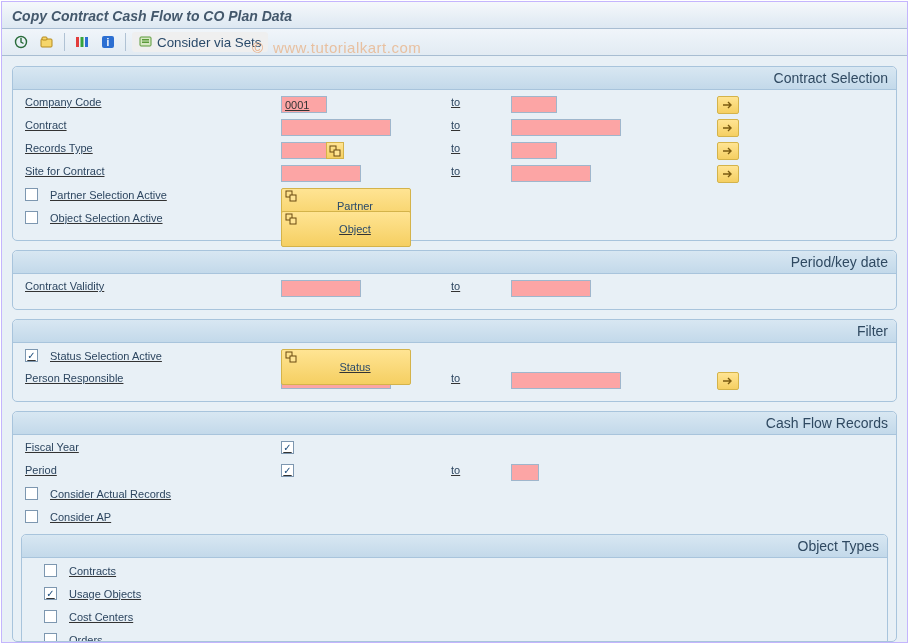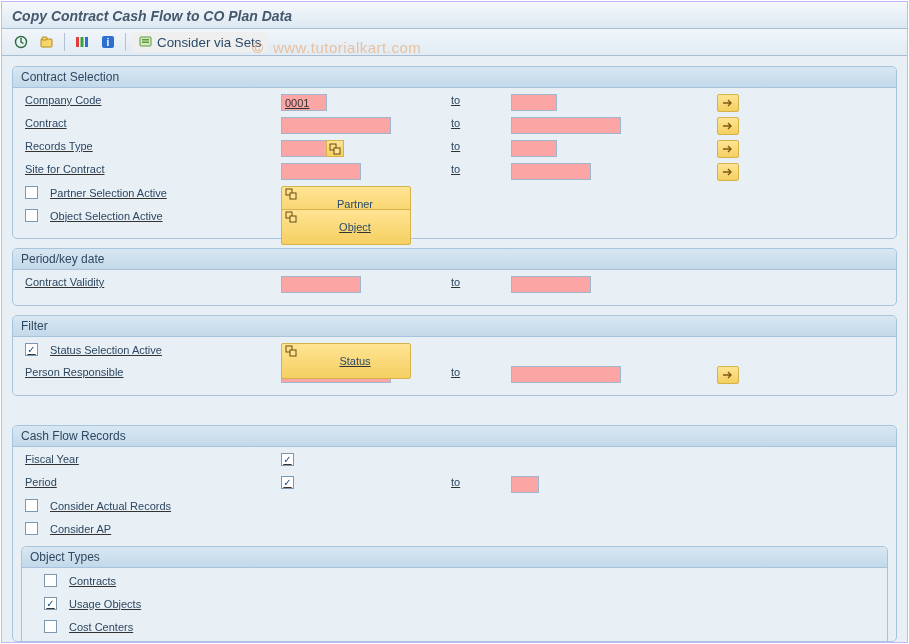--- a/index.html
+++ b/index.html
@@ -86,22 +86,23 @@
     .group {
       border: 1px solid #a8c4dc;
       border-radius: 5px;
       background: #e8f0f6;
     }
     .group-head {
       background: linear-gradient(#d8e7f2, #c3d9ea);
       border-bottom: 1px solid #a8c4dc;
       border-radius: 5px 5px 0 0;
       padding: 3px 8px;
-      font-size: 12px;
+      font-size: 14px;
       color: #2f4961;
+      text-align: right;
     }
     .group-body {
       padding: 6px 8px 6px 8px;
     }
     .row {
       display: flex;
       align-items: flex-start;
       height: 22px;
       margin-bottom: 1px;
       text-decoration: underline;
@@ -364,21 +365,21 @@
               <button class="ms-btn">
                 <svg width="12" height="10">
                   <path d="M1 5h7M6 2l3 3-3 3" stroke="#7a5a10" stroke-width="1.4" fill="none"></path>
                 </svg>
               </button>
             </div>
         </div>
       </div>
     </div>
 
-    <div class="group" style="flex:1; overflow:hidden;margin-top:20px;">
+    <div class="group" style="flex:1; overflow:hidden;">
       <div class="group-head">Cash Flow Records</div>
       <div class="group-body">
         <div class="row">
           <div class="lbl">Fiscal Year</div>
           <div class="fld">
               <span class="chkbox checked"></span>
             </div>
         </div>
         <div class="row">
           <div class="lbl">Period</div>

